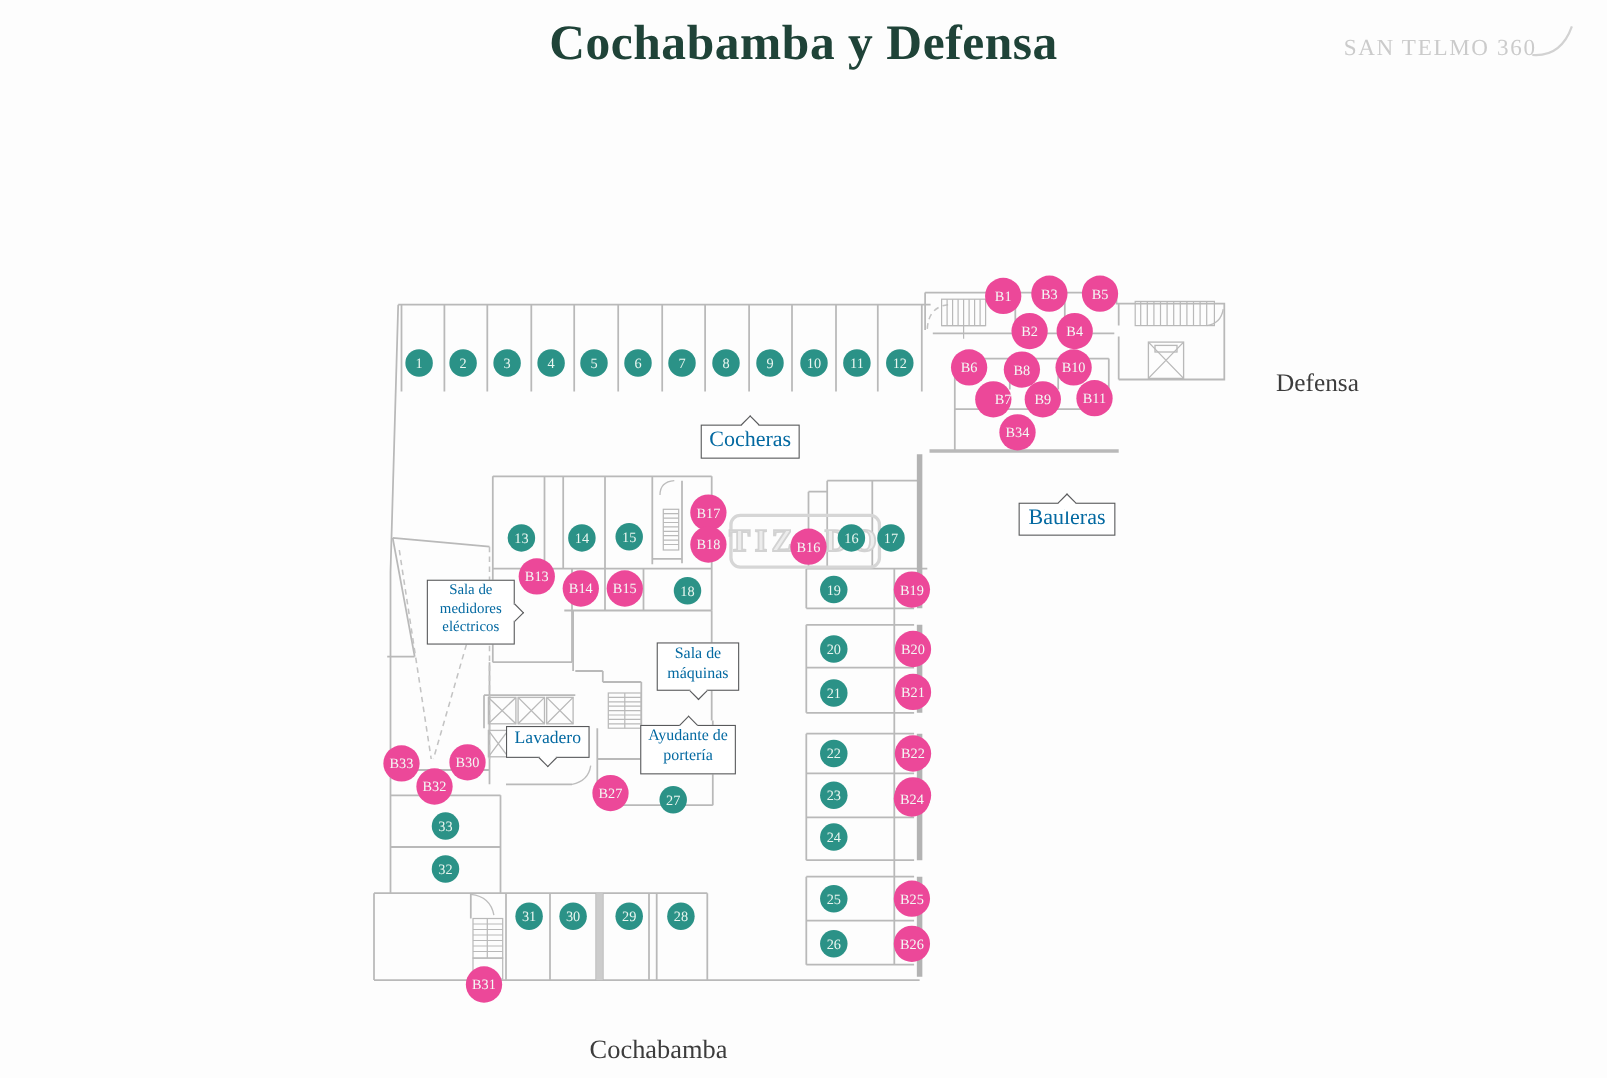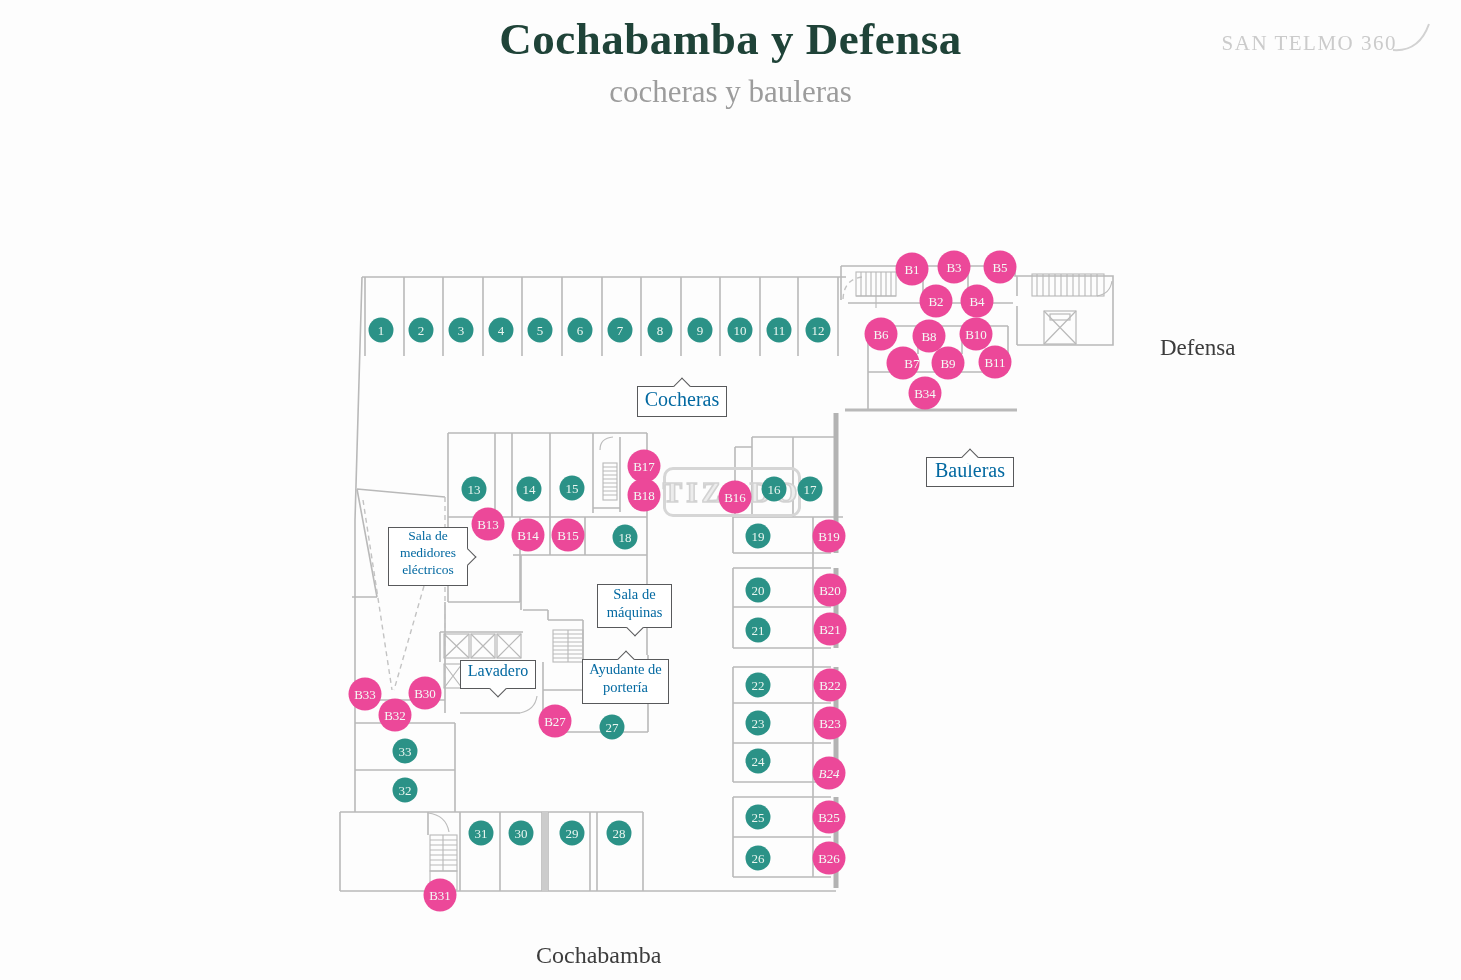--- a/index.html
+++ b/index.html
@@ -127,21 +127,20 @@
       <path d="M471,634 L495,658 M495,634 L471,658"></path>
       <rect x="497" y="634" width="24" height="24"></rect>
       <path d="M497,634 L521,658 M521,634 L497,658"></path>
       <rect x="444" y="664" width="18" height="24"></rect>
       <path d="M444,664 L462,688 M462,664 L444,688"></path>
     </g>
   </svg>
 
   <div class="title-wrap">
     <div class="title-line">Cochabamba y Defensa</div>
-    <div class="subtitle">cocheras y bauleras</div>
   </div>
 
   <div class="brand">
     <span>SAN TELMO 360</span>
     <svg width="44" height="34" viewBox="0 0 44 34">
       <path d="M2,30 Q28,32 38,4" stroke="#d2d2d2" stroke-width="2" fill="none"></path>
     </svg>
   </div>
 
   <div class="watermark">TIZADO</div>
@@ -341,21 +340,21 @@
       </div>
       <div class="badge baulera" style="left: 830px; top: 629px;">
         <span>B21</span>
       </div>
       <div class="badge baulera" style="left: 830px; top: 685px;">
         <span>B22</span>
       </div>
       <div class="badge baulera" style="left: 830px; top: 723px;">
         <span>B23</span>
       </div>
-      <div class="badge baulera" style="left: 829px; top: 773px; font-style: italic;">
+      <div class="badge baulera" style="left: 829px; top: 726px;">
         <span>B24</span>
       </div>
       <div class="badge baulera" style="left: 829px; top: 817px;">
         <span>B25</span>
       </div>
       <div class="badge baulera" style="left: 829px; top: 858px;">
         <span>B26</span>
       </div>
       <div class="badge baulera" style="left: 555px; top: 721px;">
         <span>B27</span>

